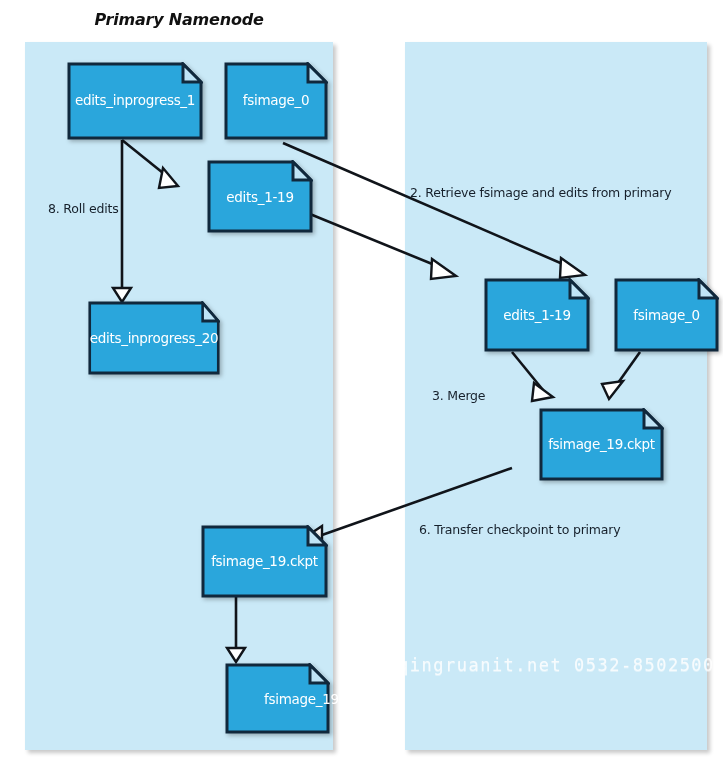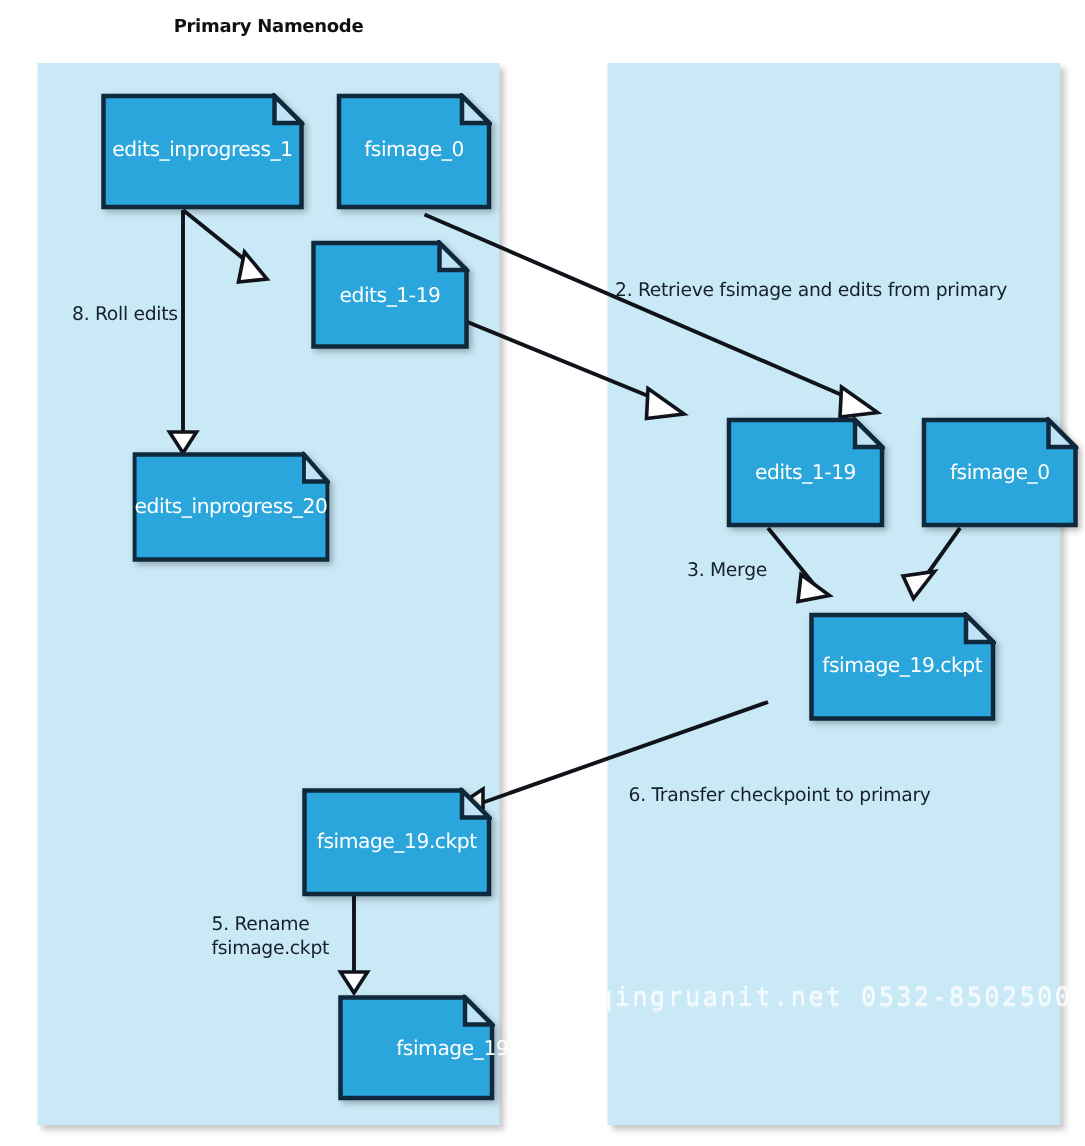--- a/index.html
+++ b/index.html
@@ -17,25 +17,26 @@
   #stage {
     position: absolute;
     left: 0; top: 0;
     width: 723px;
     height: 764px;
   }
   .panel-title {
     position: absolute;
     font-family: "DejaVu Sans", sans-serif;
     font-weight: bold;
-    font-size: 12px;
+    font-size: 16px;
     color: #111111;
     letter-spacing: -0.2px;
     text-align: center;
     white-space: nowrap;
+    font-style: italic;
   }
   #title-primary { left: 25px; top: 10px; width: 308px; }
   #title-secondary { left: 405px; top: 10px; width: 302px; }
 
   .panel {
     position: absolute;
     background: #cae9f7;
     box-shadow: 3px 3px 4px rgba(0,0,0,0.22);
   }
   #panel-primary { left: 25px; top: 42px; width: 308px; height: 708px; }
@@ -246,20 +247,18 @@
       <path class="body" d="M2,2 H105 L123,20 V71 H2 Z"></path>
       <path class="fold" d="M105,2 L123,20 H105 Z"></path>
     </svg>
     <div class="label" style="top:28px;">fsimage_19.ckpt</div>
   </div>
 
   <div class="step-label" style="left:48px; top:201px;">8. Roll edits</div>
 
   <div class="step-label" style="left:410px; top:185px;">2. Retrieve fsimage and edits from primary</div>
 
-  <div class="step-label" style="left:432px; top:372px;margin-left:26px;">3. Merge</div>
+  <div class="step-label" style="left:432px; top:388px;">3. Merge</div>
 
   <div class="step-label" style="left:419px; top:522px;">6. Transfer checkpoint to primary</div>
 
-  <div class="step-label multi" style="left:141px; top:608px;">5. Rename
-fsimage.ckpt</div>
 
 </div>
 
 </body></html>

